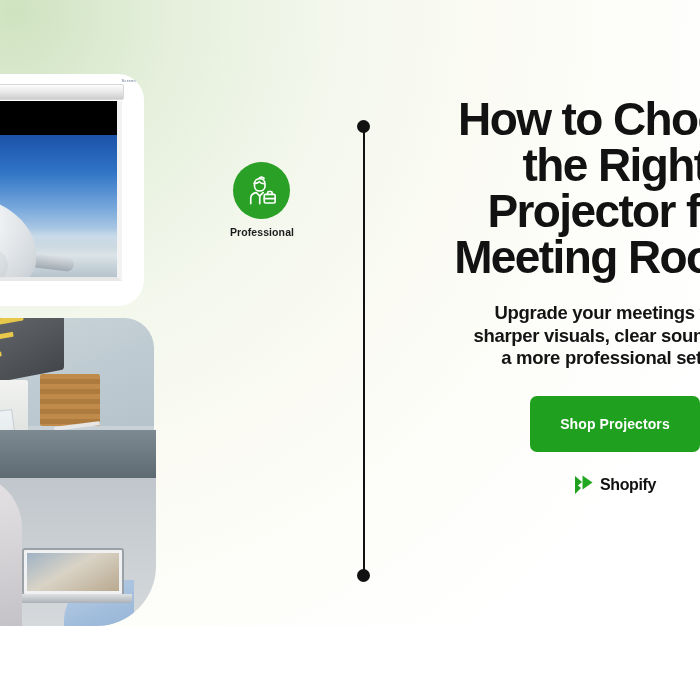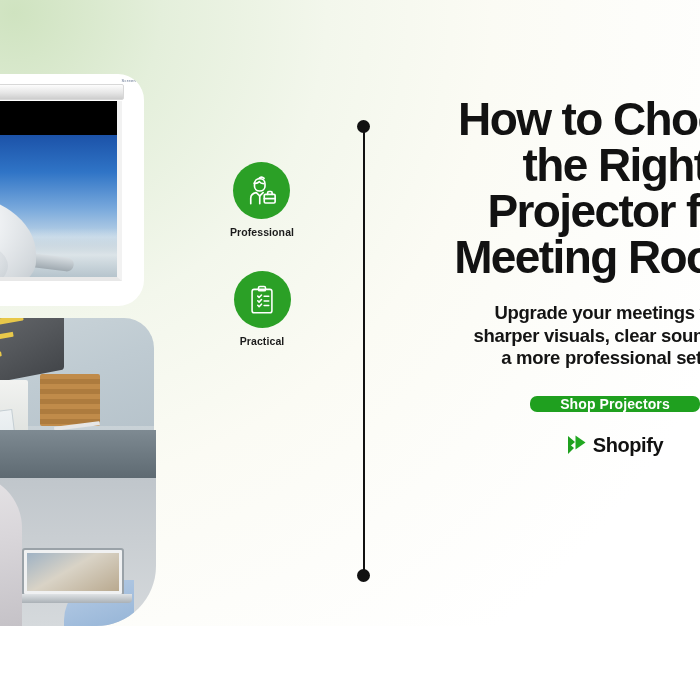--- a/index.html
+++ b/index.html
@@ -272,36 +272,36 @@
     margin-top:26px;
     display:flex; justify-content:center;
   }
   #cta-button {
     background:#1fa01f;
     color:#ffffff;
     font-family:"Liberation Sans", sans-serif;
     font-weight:bold;
     font-size:14px;
     letter-spacing:.1px;
-    padding:0 30px;
+    padding:20px 30px;
     border:none;
     border-radius:7px;
     white-space:nowrap;
     cursor:pointer;
   }
   #brand-row {
     margin-top:22px;
     display:flex; align-items:center; justify-content:center;
     gap:6px;
   }
   #brand-mark { display:block; }
   #brand-name {
     font-family:"Liberation Sans", sans-serif;
     font-weight:bold;
-    font-size:20px;
+    font-size:16px;
     color:#111111;
     letter-spacing:-.4px;
     white-space:nowrap;
   }
 
   
   #bottom-plate {
     position:absolute;
     left:0; top:626px;
     width:700px; height:74px;
@@ -380,35 +380,20 @@
             <path d="M9 41v-7.5c0-4.1 3.4-6.6 7.4-7.4l4.6 4.4 4.5-4.4"></path>
             <path d="M21 30.9V41"></path>
             <rect x="27" y="28.5" width="14.5" height="11.5" rx="1.6"></rect>
             <path d="M31.5 28.5v-2.2a1.6 1.6 0 0 1 1.6-1.6h2.8a1.6 1.6 0 0 1 1.6 1.6v2.2"></path>
             <path d="M27 34.2h14.5"></path>
           </svg>
         </div>
         <div class="f-label">Professional</div>
       </div>
 
-      <div class="feature">
-        <div class="f-circle" style="background:#2ba026;">
-          <svg width="34" height="34" viewBox="0 0 48 48" fill="none" stroke="#ffffff" stroke-width="2.2" stroke-linecap="round" stroke-linejoin="round">
-            <rect x="10" y="9" width="28" height="33" rx="3"></rect>
-            <rect x="19" y="5" width="10" height="6" rx="2"></rect>
-            <path d="M18 18.5l1.9 2 3.4-3.6"></path>
-            <path d="M18 25l1.9 2 3.4-3.6"></path>
-            <path d="M18 31.5l1.9 2 3.4-3.6"></path>
-            <path d="M27 18.8h6.5"></path>
-            <path d="M27 25.3h6.5"></path>
-            <path d="M27 31.8h6.5"></path>
-          </svg>
-        </div>
-        <div class="f-label">Practical</div>
-      </div>
 
     </div>
 
     <div id="divider">
       <div class="div-dot" id="div-dot-top"></div>
       <div id="div-line"></div>
       <div class="div-dot" id="div-dot-bottom"></div>
     </div>
 
     <div id="content">

